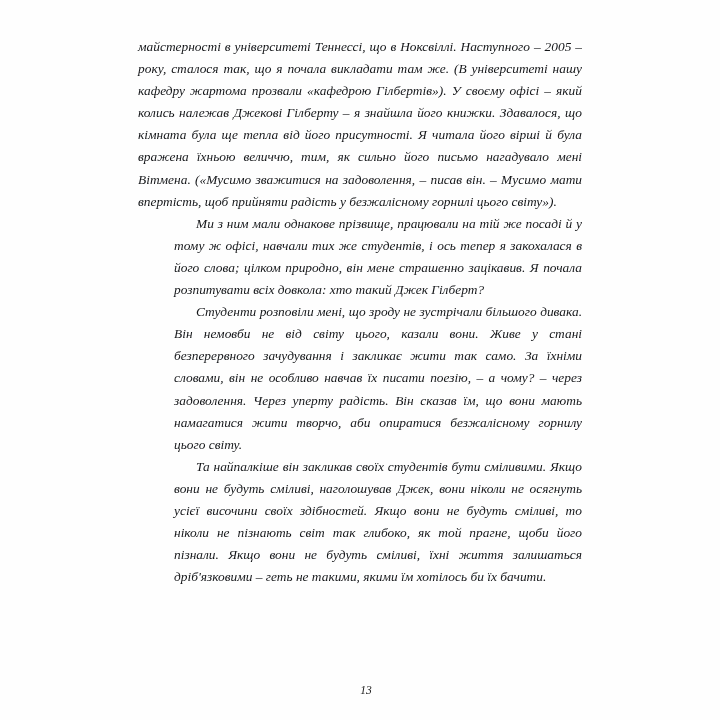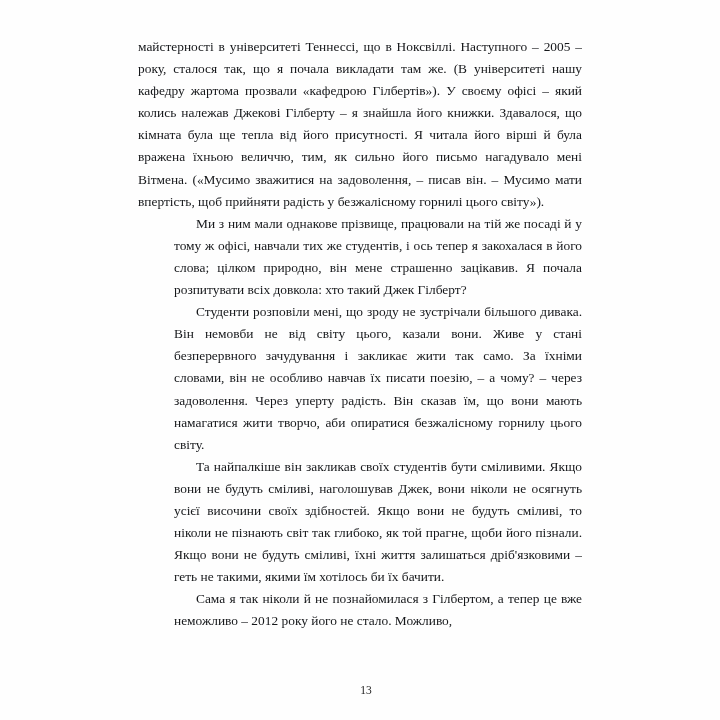--- a/index.html
+++ b/index.html
@@ -13,20 +13,21 @@
     font-family: "Liberation Serif", "DejaVu Serif", serif;
     color: #1a1a1a;
     overflow: hidden;
   }
   .page {
     position: relative;
     width: 720px;
     height: 720px;
     background: #fefefe;
     box-sizing: border-box;
+    font-style: italic;
   }
   .text-column {
     position: absolute;
     left: 138px;
     top: 36px;
     width: 444px;
   }
   .para {
     margin: 0;
     font-size: 13.4px;
@@ -58,20 +59,19 @@
 </head>
 <body>
 
 <div class="page">
 
   <div class="text-column">
     <p class="para">майстерності в університеті Теннессі, що в Ноксвіллі. Наступного – 2005 – року, сталося так, що я почала викладати там же. (В університеті нашу кафедру жартома прозвали «кафедрою Гілбертів»). У своєму офісі – який колись належав Джекові Гілберту – я знайшла його книжки. Здавалося, що кімната була ще тепла від його присутності. Я читала його вірші й була вражена їхньою величчю, тим, як сильно його письмо нагадувало мені Вітмена. («Мусимо зважитися на задоволення, – писав він. – Мусимо мати впертість, щоб прийняти радість у безжалісному горнилі цього світу»).</p>
     <p class="para indent">Ми з ним мали однакове прізвище, працювали на тій же посаді й у тому ж офісі, навчали тих же студентів, і ось тепер я закохалася в його слова; цілком природно, він мене страшенно зацікавив. Я почала розпитувати всіх довкола: хто такий Джек Гілберт?</p>
     <p class="para indent">Студенти розповіли мені, що зроду не зустрічали більшого дивака. Він немовби не від світу цього, казали вони. Живе у стані безперервного зачудування і закликає жити так само. За їхніми словами, він не особливо навчав їх писати поезію, – а чому? – через задоволення. Через уперту радість. Він сказав їм, що вони мають намагатися жити творчо, аби опиратися безжалісному горнилу цього світу.</p>
     <p class="para indent">Та найпалкіше він закликав своїх студентів бути сміливими. Якщо вони не будуть сміливі, наголошував Джек, вони ніколи не осягнуть усієї височини своїх здібностей. Якщо вони не будуть сміливі, то ніколи не пізнають світ так глибоко, як той прагне, щоби його пізнали. Якщо вони не будуть сміливі, їхні життя залишаться дріб'язковими – геть не такими, якими їм хотілось би їх бачити.</p>
-    <p class="para indent">Сама я так ніколи й не познайомилася з Гілбертом, а тепер це вже неможливо – 2012 року його не стало. Можливо,</p>
   </div>
 
   <div class="page-number">
     <span class="page-number-inner">13</span>
   </div>
 
 </div>
 
 </body></html>

